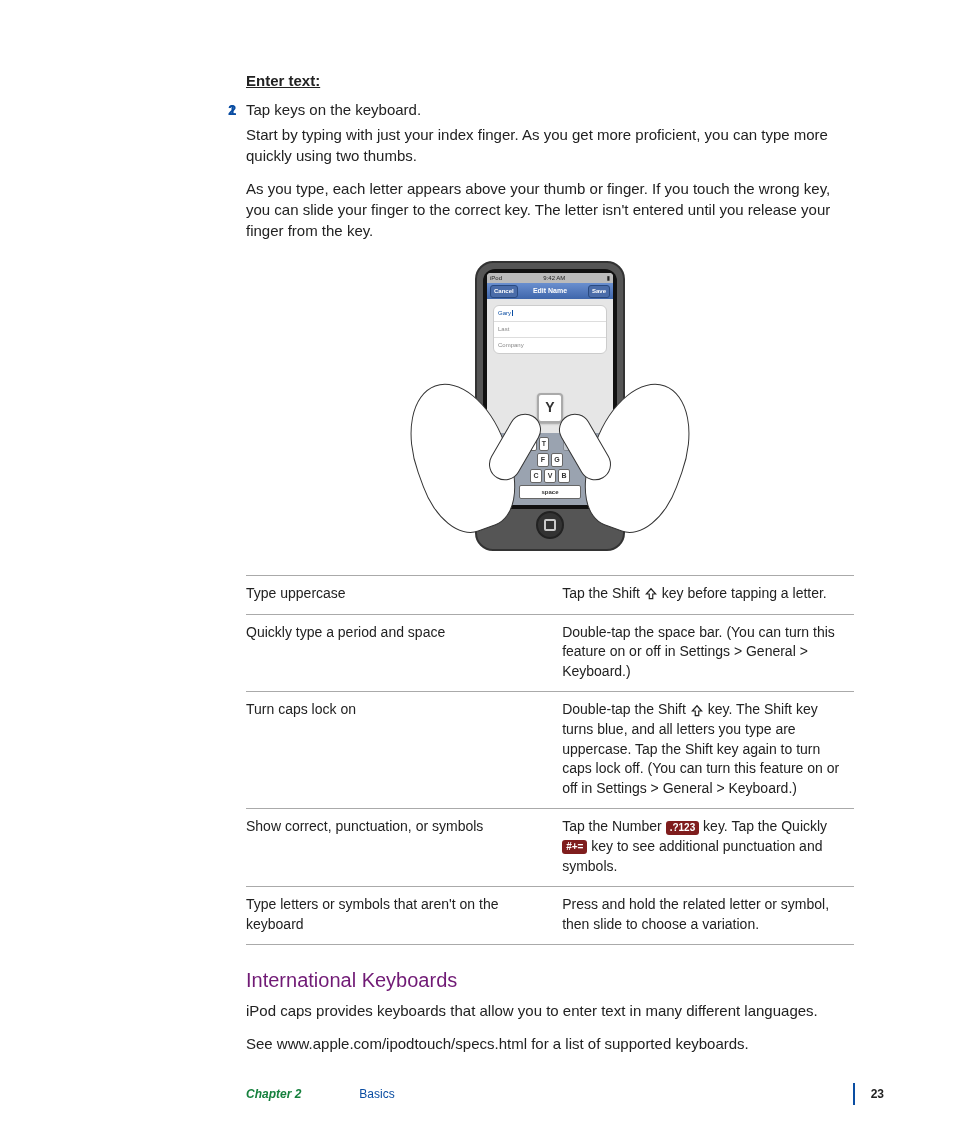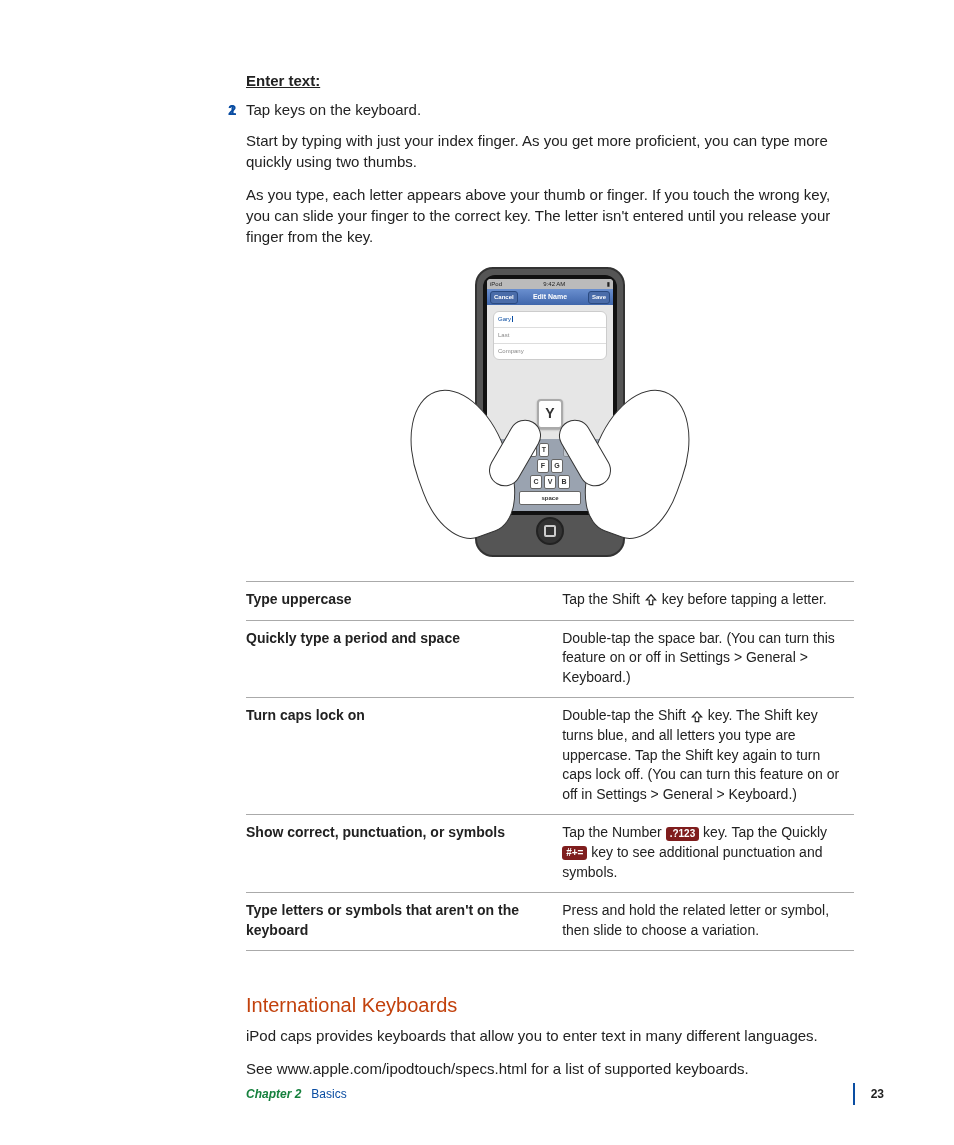--- a/index.html
+++ b/index.html
@@ -241,21 +241,21 @@
     border-top: 1px solid #aaa;
   }
   table.tips tr:last-child {
     border-bottom: 1px solid #aaa;
   }
   table.tips td {
     vertical-align: top;
     padding: 8px 6px 10px 0;
   }
   table.tips td:first-child {
-    font-weight: 700;
+    font-weight: 400;
     width: 52%;
   }
   table.tips td:last-child {
     width: 48%;
   }
   .inline-icon {
     display: inline-flex;
     align-items: center;
     vertical-align: middle;
   }
@@ -265,44 +265,44 @@
     color: #fff;
     font-weight: 700;
     font-size: 10px;
     border-radius: 3px;
     padding: 1px 4px;
     vertical-align: middle;
     line-height: 1.2;
   }
 
   .section-heading {
-    color: #c2410c;
+    color: #701a75;
     font-size: 20px;
     font-weight: 500;
-    margin-top: 40px;
+    margin-top: 21px;
     margin-bottom: 6px;
   }
 
   .footer {
     position: absolute;
     bottom: 40px;
     left: 246px;
     right: 70px;
     display: flex;
     justify-content: space-between;
     align-items: center;
     font-size: 12px;
   }
   .footer .left {
     display: flex;
     gap: 10px;
     align-items: center;
   }
   .footer .chapter-label { font-weight: 600; color: #15803d; font-style: italic; }
-  .footer .chapter-title { color: #0a4da2; }
+  .footer .chapter-title { color: #0a4da2; margin-left: 48px; }
   .footer .pagenum {
     font-weight: 600;
     border-left: 2px solid #0a4da2;
     padding-left: 16px;
     height: 22px;
     display: flex;
     align-items: center;
   }
 </style>
 </head>
@@ -312,21 +312,21 @@
 
   <div class="heading-small">Enter text:</div>
 
   <ol class="steps">
     <li>
       <span class="num">1</span>
     </li>
     <li>
       <span class="num">2</span>
       <span>Tap keys on the keyboard.</span>
-      <div class="para" style="margin-top:10px;">Start by typing with just your index finger. As you get more proficient, you can type more quickly using two thumbs.</div>
+      <div class="para" style="margin-top:4px;">Start by typing with just your index finger. As you get more proficient, you can type more quickly using two thumbs.</div>
     </li>
   </ol>
 
   <div class="para">As you type, each letter appears above your thumb or finger. If you touch the wrong key, you can slide your finger to the correct key. The letter isn't entered until you release your finger from the key.</div>
 
   <div class="figure-wrap">
     <div style="position:relative;">
       <div class="device">
         <div class="bezel">
           <div class="screen">

